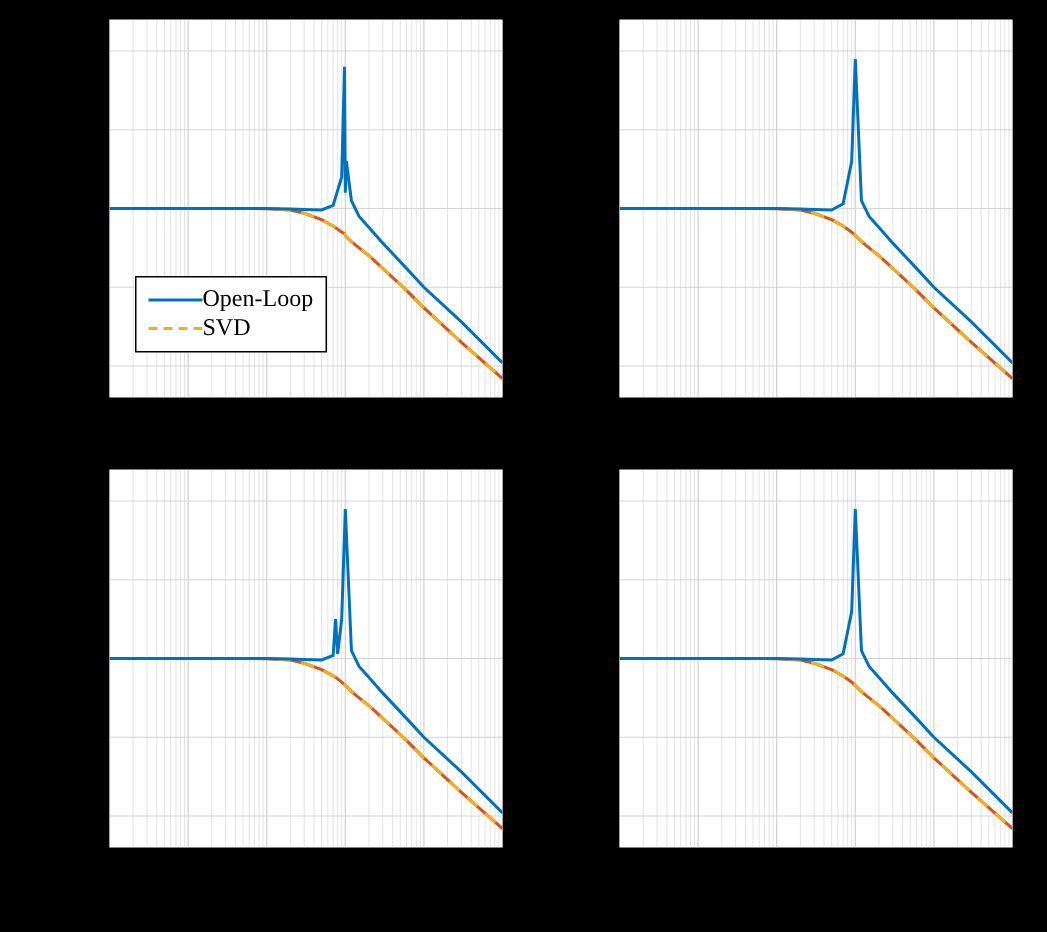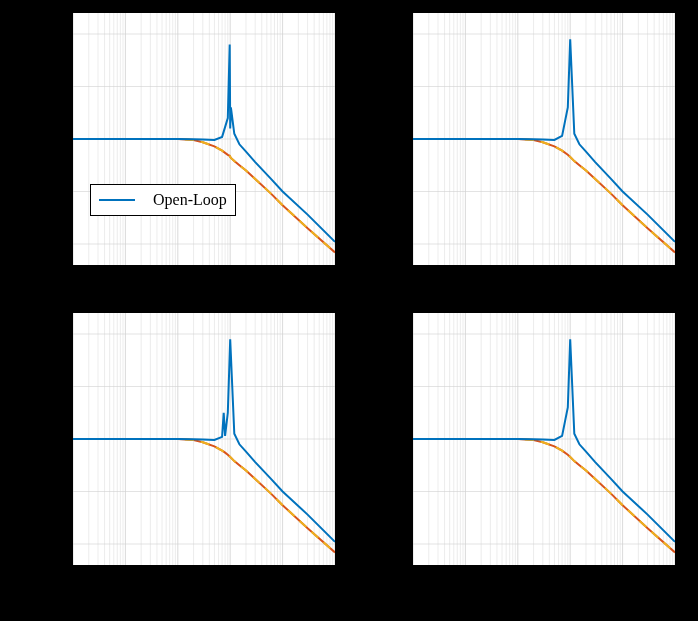--- a/index.html
+++ b/index.html
@@ -44,21 +44,21 @@
   .legend {
     position: absolute;
     background: #fff;
     border: 1px solid #000;
     padding: 5px 8px;
     font-size: 16px;
   }
   .legend-row {
     display: flex;
     align-items: center;
-    gap: 18px;
+    gap: 0;
     margin: 1px 0;
   }
   .legend-swatch {
     width: 36px;
     height: 0;
     border-top-width: 2px;
   }
   .sw-solid { border-top-style: solid; }
   .sw-dash  { border-top-style: dashed; border-top-width: 2.5px; }
   svg { position: absolute; inset: 0; }
@@ -357,14 +357,18 @@
     <div class="tick tick-y" style="left: 366px; top: 325px;">100</div>
     <div class="tick tick-x" style="left: 412px; top: 568px;">10<sup>-2</sup></div>
     <div class="tick tick-x" style="left: 516.8px; top: 568px;">10<sup>0</sup></div>
     <div class="tick tick-x" style="left: 621.6px; top: 568px;">10<sup>2</sup></div>
     <div class="xlabel" style="left: 481px; top: 588px;">Frequency (rad/s)</div>
     <div class="legend" style="left: 90px; top: 184px;">
       <div class="legend-row">
         <div class="legend-swatch sw-solid" style="border-top-color: rgb(0, 114, 189);"></div>
         <span>Open-Loop</span>
       </div>
+      <div class="legend-row">
+        <div class="legend-swatch sw-dash" style="border-top-color: rgb(237, 177, 32);"></div>
+        <span>SVD</span>
+      </div>
     </div>
   </div>
 
 </body></html>

